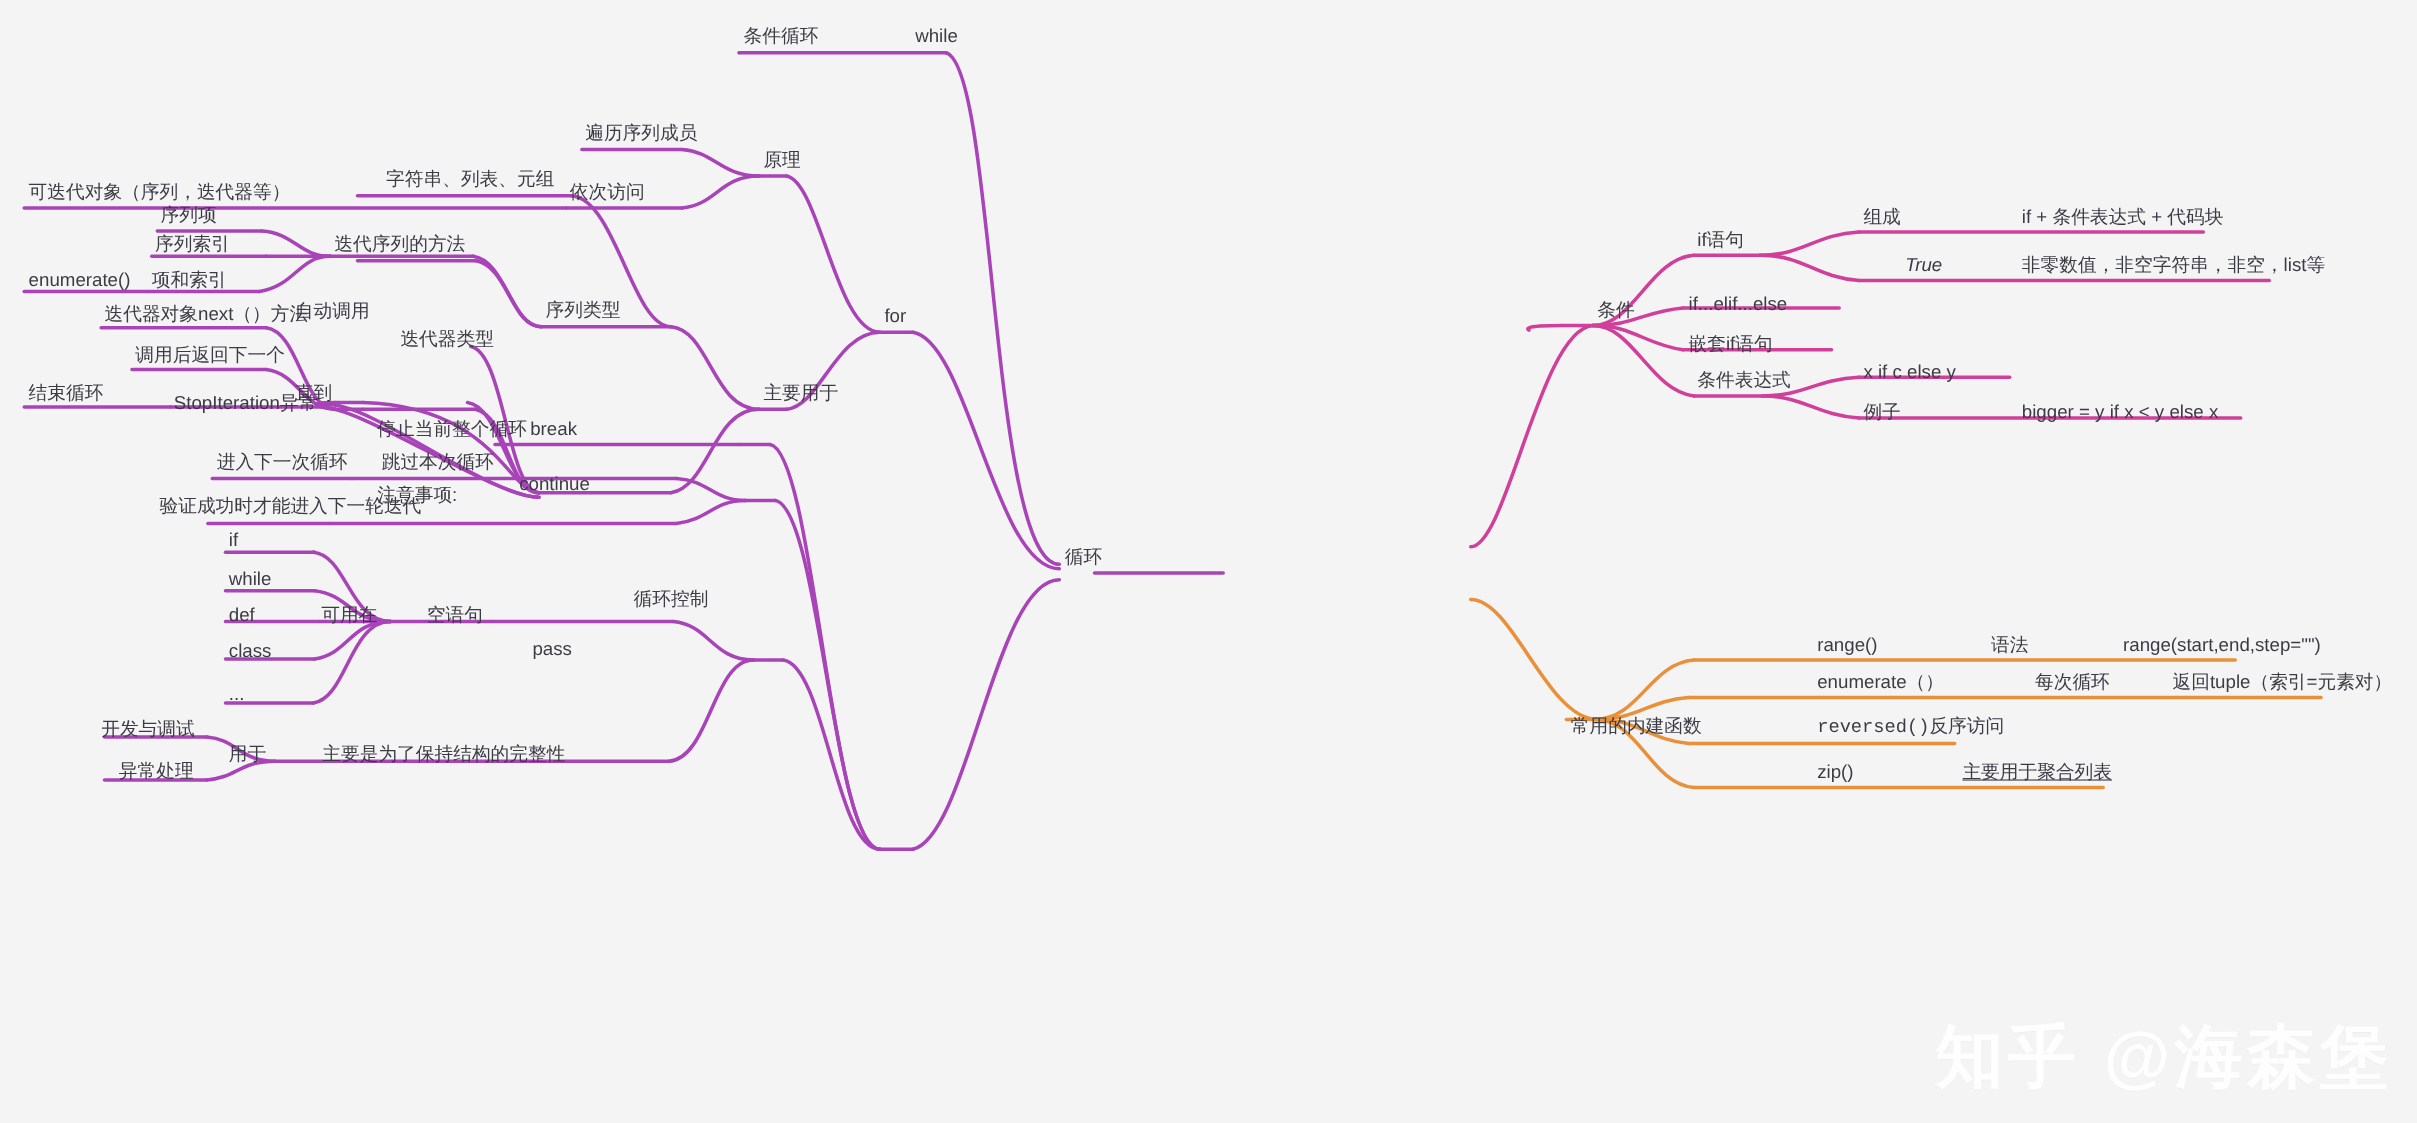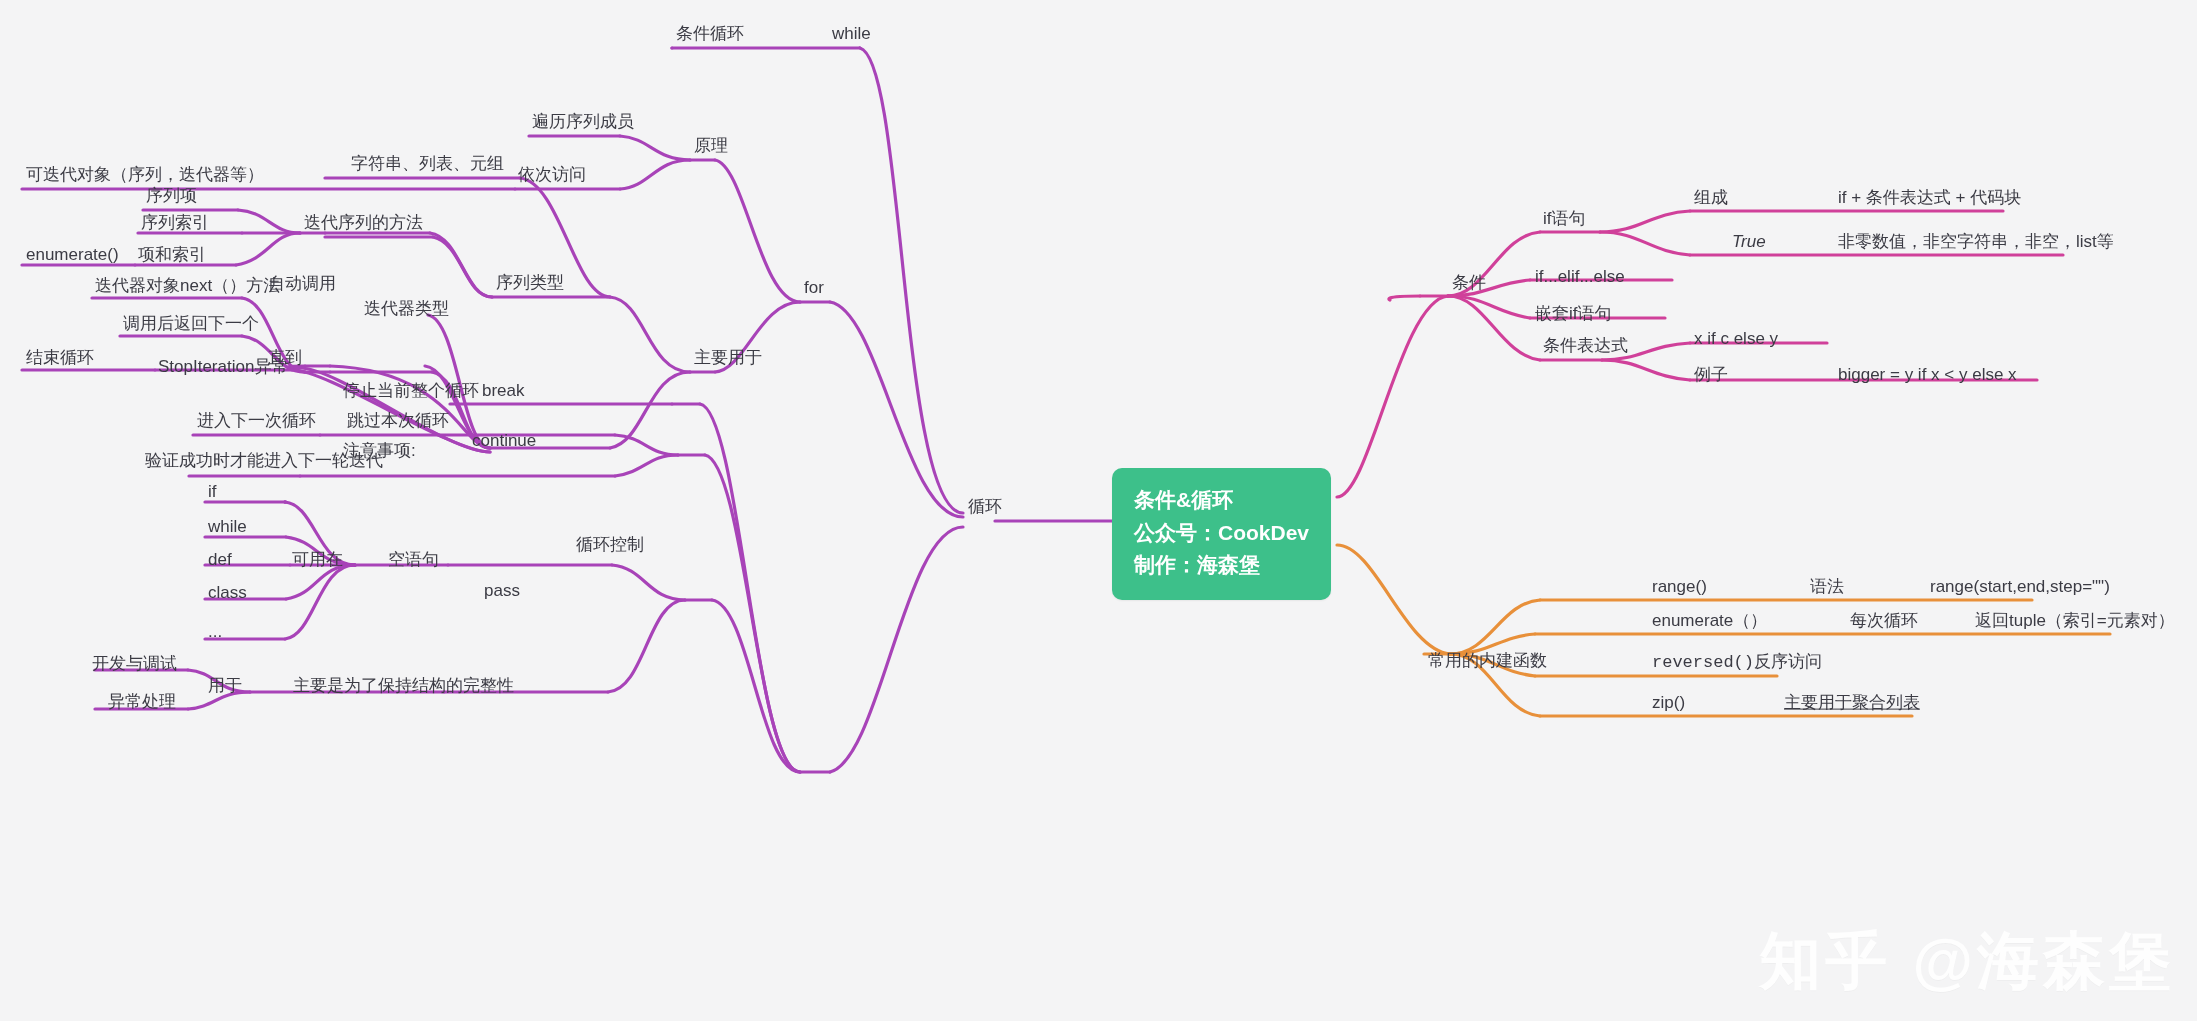--- a/index.html
+++ b/index.html
@@ -211,25 +211,20 @@
 
         <path d="M1535,634 L2110,634"></path>
 
         <path d="M1535,676 L1777,676"></path>
 
         <path d="M1540,716 L1912,716"></path>
       </g>
     </g>
   </svg>
 
-  <div class="center-node" style="left:1112px;top:468px;">
-    <div>条件&amp;循环</div>
-    <div>公众号：CookDev</div>
-    <div>制作：海森堡</div>
-  </div>
 
   <div class="node" style="left:968px;top:520px;">循环</div>
 
   <div class="node" style="left:832px;top:47px;">while</div>
   <div class="node" style="left:676px;top:47px;">条件循环</div>
 
   <div class="node" style="left:804px;top:301px;">for</div>
 
   <div class="node" style="left:694px;top:159px;">原理</div>
   <div class="node" style="left:532px;top:135px;">遍历序列成员</div>

